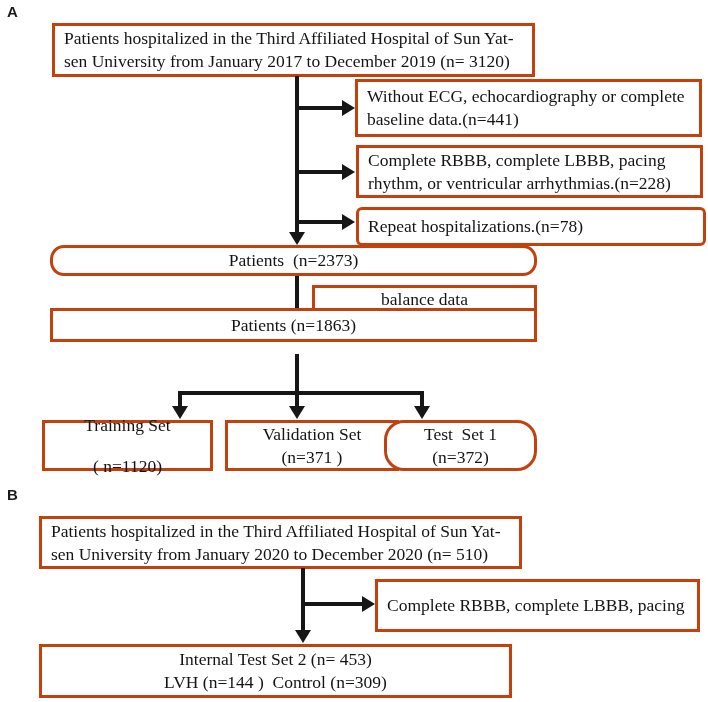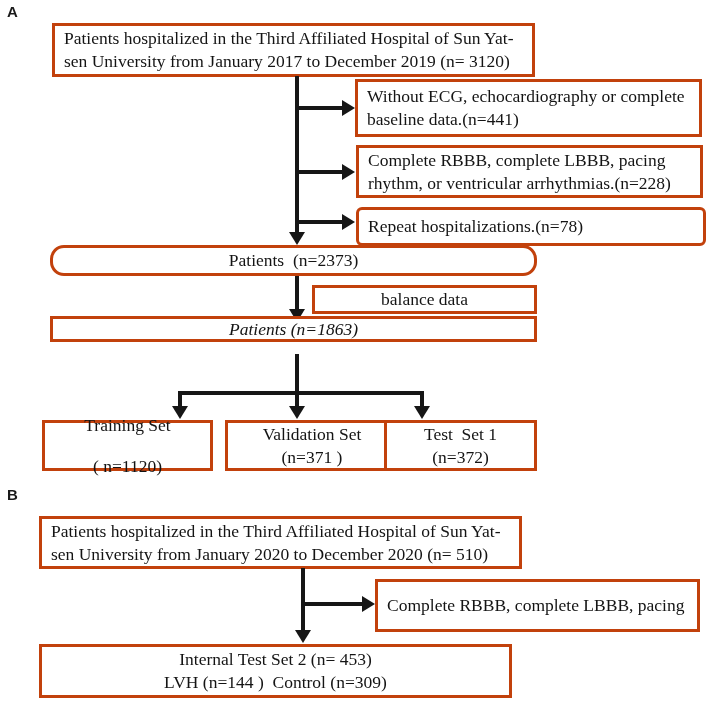--- a/index.html
+++ b/index.html
@@ -90,21 +90,21 @@
     <div class="ln">Patients  (n=2373)</div>
   </div>
 
   <div class="vline" style="left:295px; top:276px; width:4px; height:34px;"></div>
   <div class="ah down" style="left:289px; top:309px;"></div>
 
   <div class="box center" style="left:312px; top:285px; width:225px; height:29px;">
     <div class="ln">balance data</div>
   </div>
 
-  <div class="box center" style="left:50px; top:316px; width:487px; height:26px;font-style:italic;">
+  <div class="box center" style="left:50px; top:308px; width:487px; height:34px;">
     <div class="ln">Patients (n=1863)</div>
   </div>
 
   <div class="vline" style="left:295px; top:354px; width:4px; height:39px;"></div>
   <div class="hline" style="left:178px; top:391px; width:246px; height:4px;"></div>
 
   <div class="vline" style="left:178px; top:391px; width:4px; height:16px;"></div>
   <div class="ah down" style="left:172px; top:406px;"></div>
 
   <div class="vline" style="left:295px; top:395px; width:4px; height:12px;"></div>
@@ -116,21 +116,21 @@
   <div class="box center" style="left:42px; top:420px; width:171px; height:51px;gap:18px;">
     <div class="ln">Training Set</div>
     <div class="ln">( n=1120)</div>
   </div>
 
   <div class="box center" style="left:225px; top:420px; width:174px; height:51px;">
     <div class="ln">Validation Set</div>
     <div class="ln">(n=371 )</div>
   </div>
 
-  <div class="box center" style="left:384px; top:420px; width:153px; height:51px;">
+  <div class="box center" style="left:384px; top:420px; width:153px; height:51px;border-radius:20px;">
     <div class="ln">Test  Set 1</div>
     <div class="ln">(n=372)</div>
   </div>
 
   <div class="sec-label" style="left:7px; top:486px;">B</div>
 
   <div class="box left" style="left:39px; top:516px; width:483px; height:53px;">
     <div class="ln">Patients hospitalized in the Third Affiliated Hospital of Sun Yat-</div>
     <div class="ln">sen University from January 2020 to December 2020 (n= 510)</div>
   </div>

